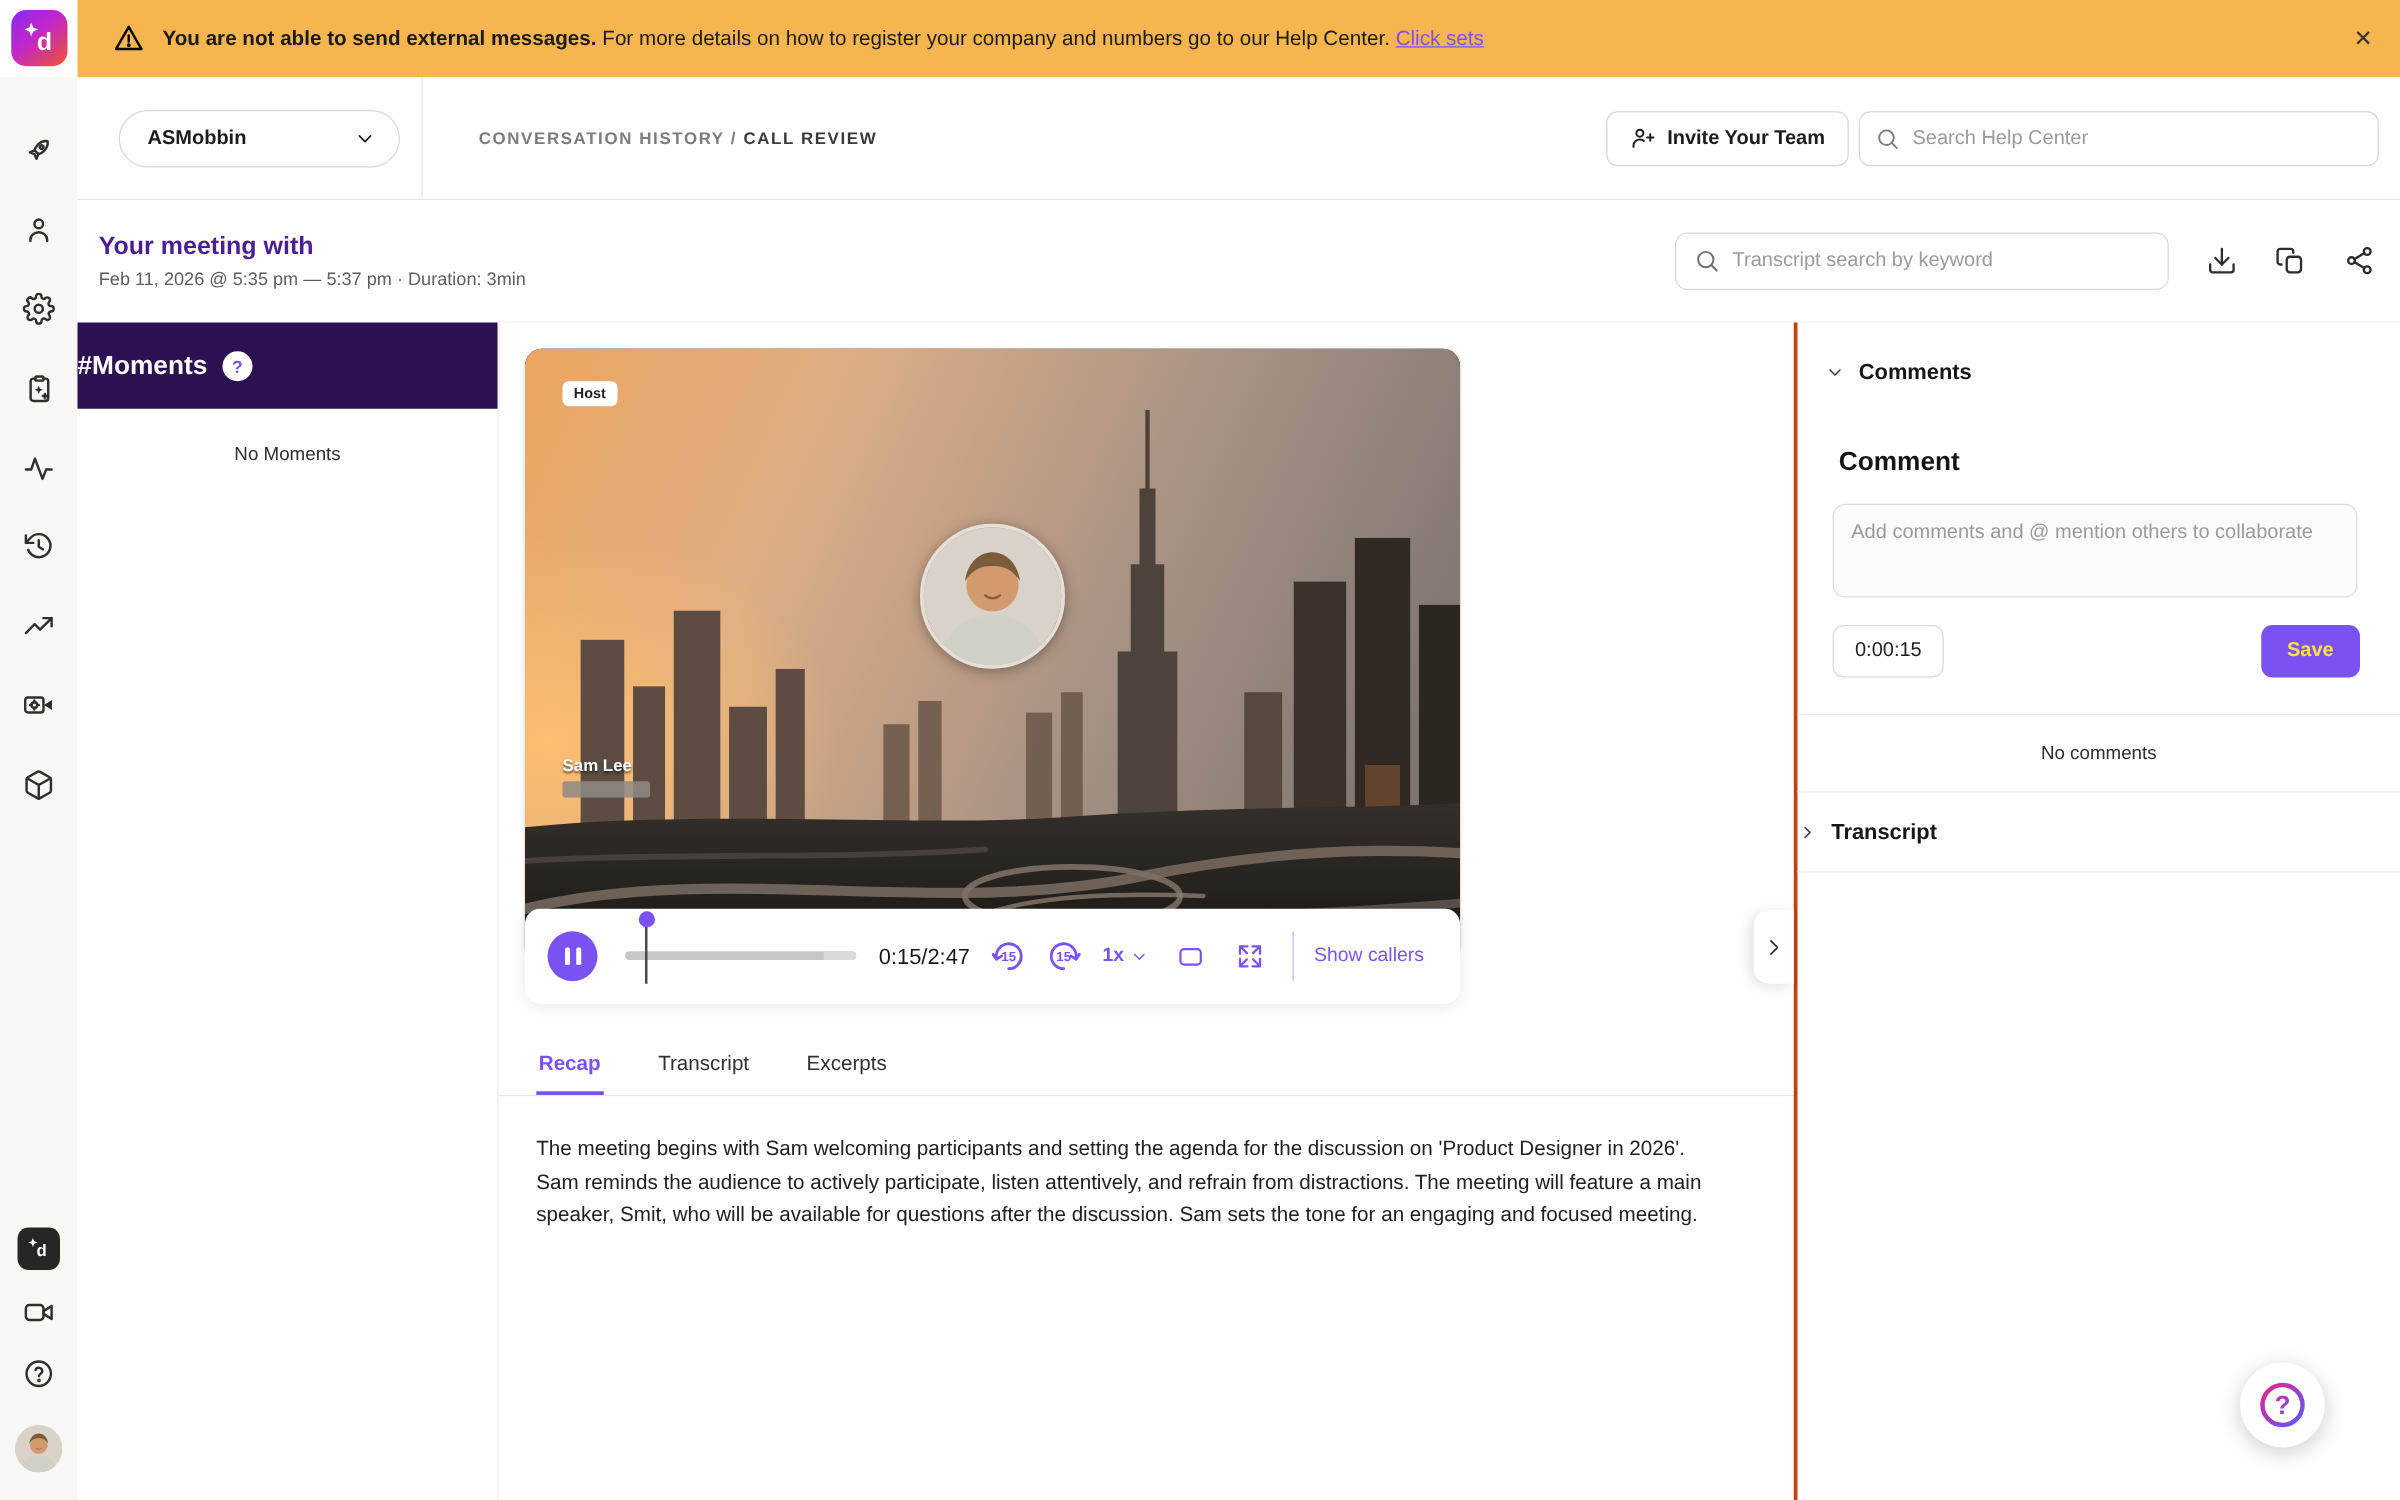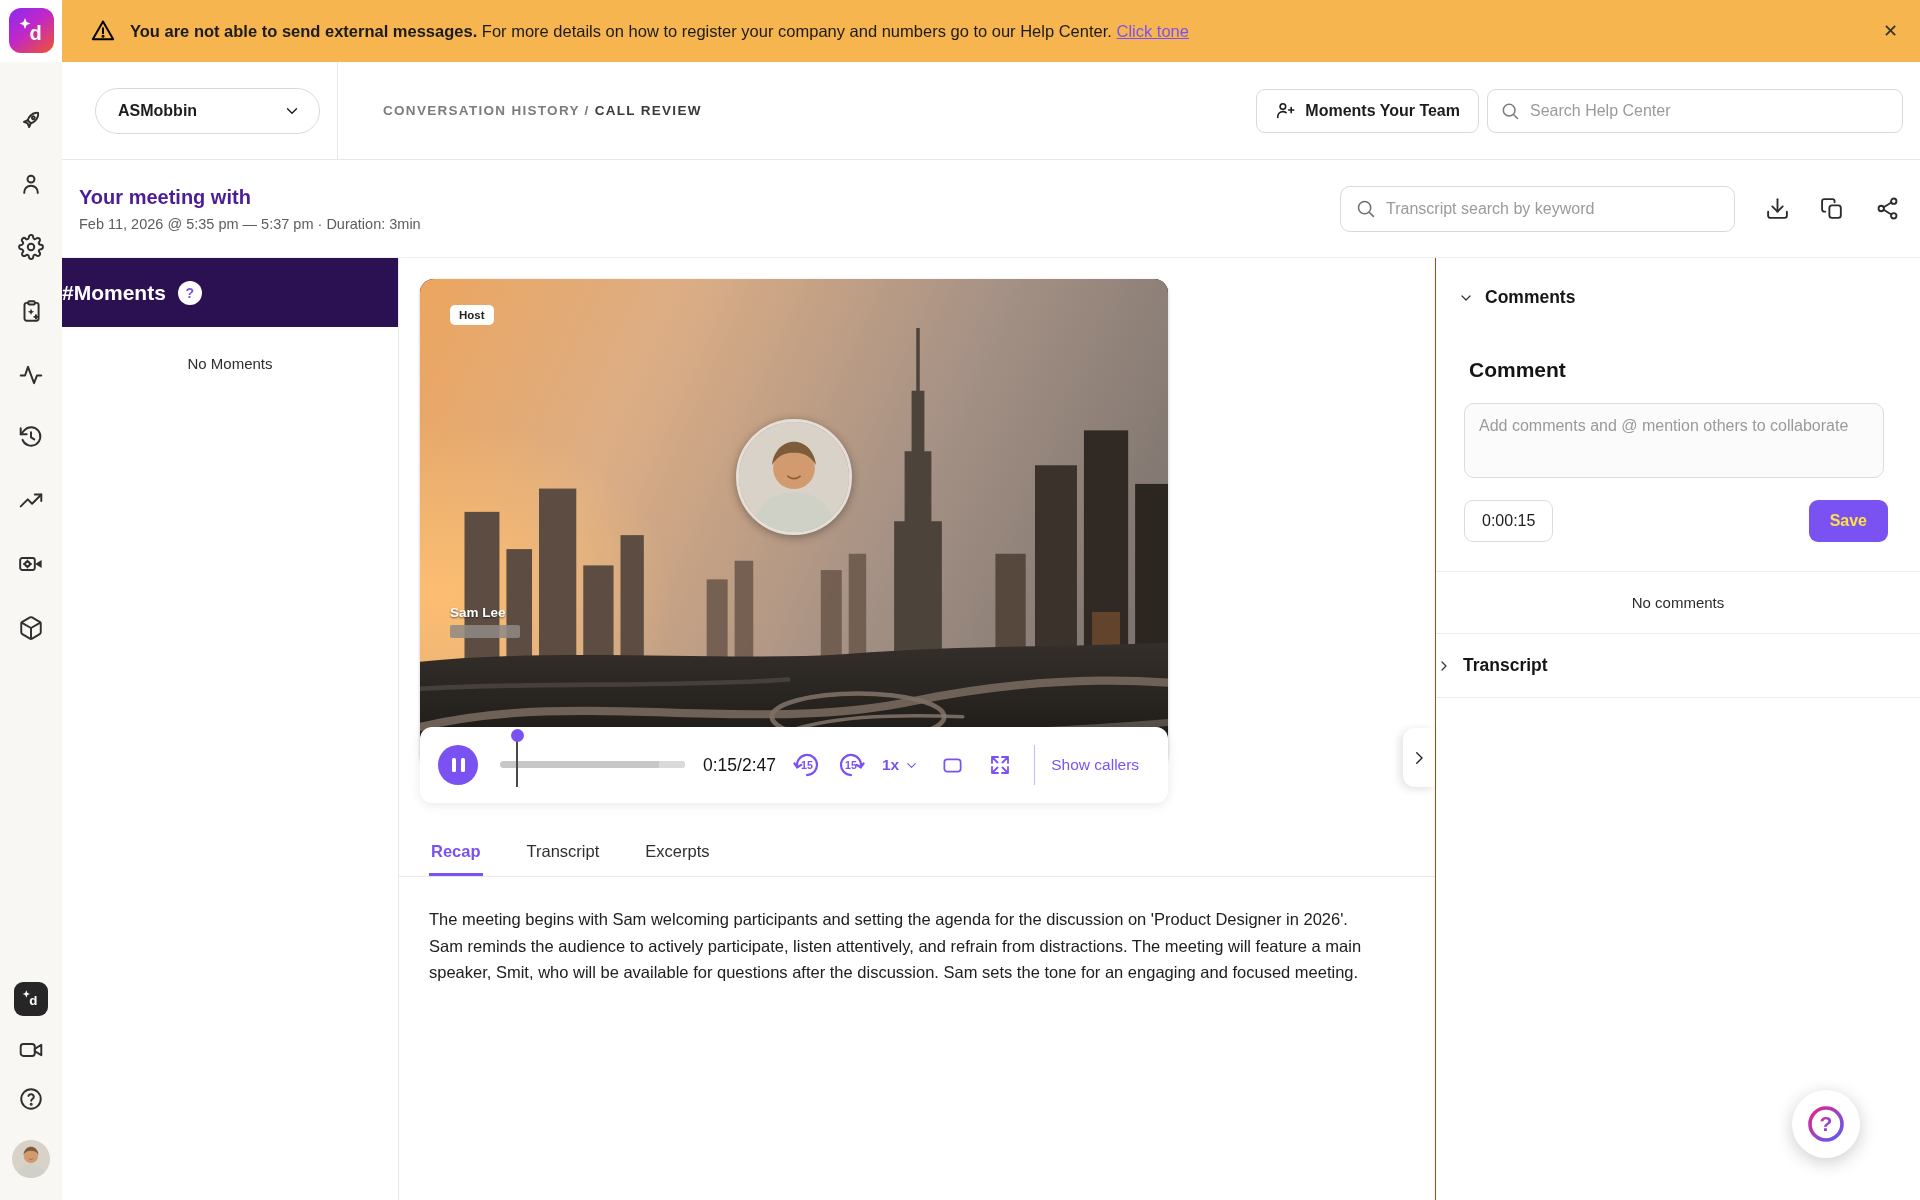--- a/index.html
+++ b/index.html
@@ -83,21 +83,21 @@
   .show-callers { color:#7B52F2; font-size:15.5px; cursor:pointer; white-space:nowrap; }
   .ml16{margin-left:16px;} .ml14{margin-left:14px;} .ml22{margin-left:22px;} .ml24{margin-left:24px;}
 
   
   .tabs { position:absolute; left:0; top:576px; width:100%; border-bottom:1px solid #e8e8e8; display:flex; gap:42px; padding-left:30px; }
   .tab { font-size:16.5px; color:#2f2f2f; padding:8px 2px 12px; cursor:pointer; border-bottom:3px solid transparent; }
   .tab.active { color:#7B52F2; border-bottom-color:#7B52F2; font-weight:600; }
   .recap { position:absolute; left:30px; top:648px; width:935px; font-size:16.5px; line-height:1.62; color:#202020; }
 
   
-  .rpanel { position:absolute; left:1435px; top:258px; right:0; bottom:0; background:#fff; border-left:1px solid #c2410c; }
+  .rpanel { position:absolute; left:1435px; top:258px; right:0; bottom:0; background:#fff; border-left:3px solid #c2410c; }
   .sec-row { display:flex; align-items:center; gap:11px; padding-left:22px; font-size:17.5px; font-weight:700; color:#161616; cursor:pointer; }
   .sec-row .chev { width:16px; height:16px; color:#333; }
   .rp-comments { padding-top:29px; }
   .cmt-head { margin:50px 0 0 33px; font-size:21px; font-weight:700; color:#141414; }
   .cmt-box { display:block; margin:21px 0 0 28px; width:420px; height:75px; border:1px solid #dcdcdc; border-radius:10px; background:#FBFBFB; padding:11px 14px; font-size:16px; color:#333; resize:none; outline:none; font-family:inherit; line-height:1.35; }
   .cmt-box::placeholder { color:#9a9a9a; }
   .cmt-actions { display:flex; align-items:center; margin:22px 32px 0 28px; }
   .ts-chip { border:1px solid #dcdcdc; border-radius:9px; background:#fff; padding:11px 17px; font-size:16px; color:#1d1d1d; cursor:pointer; }
   .save-btn { margin-left:auto; background:#7B52F2; color:#fde047; border:none; border-radius:9px; padding:12px 21px; font-size:16px; font-weight:700; cursor:pointer; }
   .rp-div { border-top:1px solid #ededed; }
@@ -118,21 +118,21 @@
 
   <div class="banner">
     <svg class="ic" width="26" height="26" viewBox="0 0 24 24">
         <path d="M12 3.2 2.6 19.6h18.8L12 3.2z"></path>
         <line x1="12" y1="9.5" x2="12" y2="14"></line>
         <circle cx="12" cy="16.8" r="0.5" fill="currentColor"></circle>
       </svg>
     <div class="txt">
       <b>You are not able to send external messages.</b>
       <span>For more details on how to register your company and numbers go to our Help Center.</span>
-      <a class="link">Click tone</a>
+      <a class="link">Click sets</a>
     </div>
     <button class="close">✕</button>
   </div>
 
   <div class="logo">
     <svg width="36" height="36" viewBox="0 0 36 36">
       <path d="M11 5l1.6 3.9L16.5 10.5 12.6 12.1 11 16l-1.6-3.9L5.5 10.5 9.4 8.9z" fill="#fff"></path>
       <text x="21.5" y="27" text-anchor="middle" font-size="20" font-weight="bold" fill="#fff" font-family="Liberation Sans, sans-serif">d</text>
     </svg>
   </div>
@@ -245,21 +245,21 @@
       <span class="page">CALL REVIEW</span>
     </div>
     <div class="hdr-right">
       <button class="invite">
         <svg class="ic" width="21" height="21" viewBox="0 0 24 24">
             <circle cx="9" cy="7.5" r="3.2"></circle>
             <path d="M3.2 20v-1.2c0-3.2 2.6-5.5 5.8-5.5 1.4 0 2.7.4 3.7 1.2"></path>
             <line x1="18.5" y1="8.5" x2="18.5" y2="14.5"></line>
             <line x1="15.5" y1="11.5" x2="21.5" y2="11.5"></line>
           </svg>
-        <span>Moments Your Team</span>
+        <span>Invite Your Team</span>
       </button>
       <div class="hsearch">
         <svg class="ic" width="20" height="20" viewBox="0 0 24 24">
             <circle cx="11" cy="11" r="7"></circle>
             <line x1="16.5" y1="16.5" x2="21" y2="21"></line>
           </svg>
         <input type="text" placeholder="Search Help Center" style="">
       </div>
     </div>
   </div>

